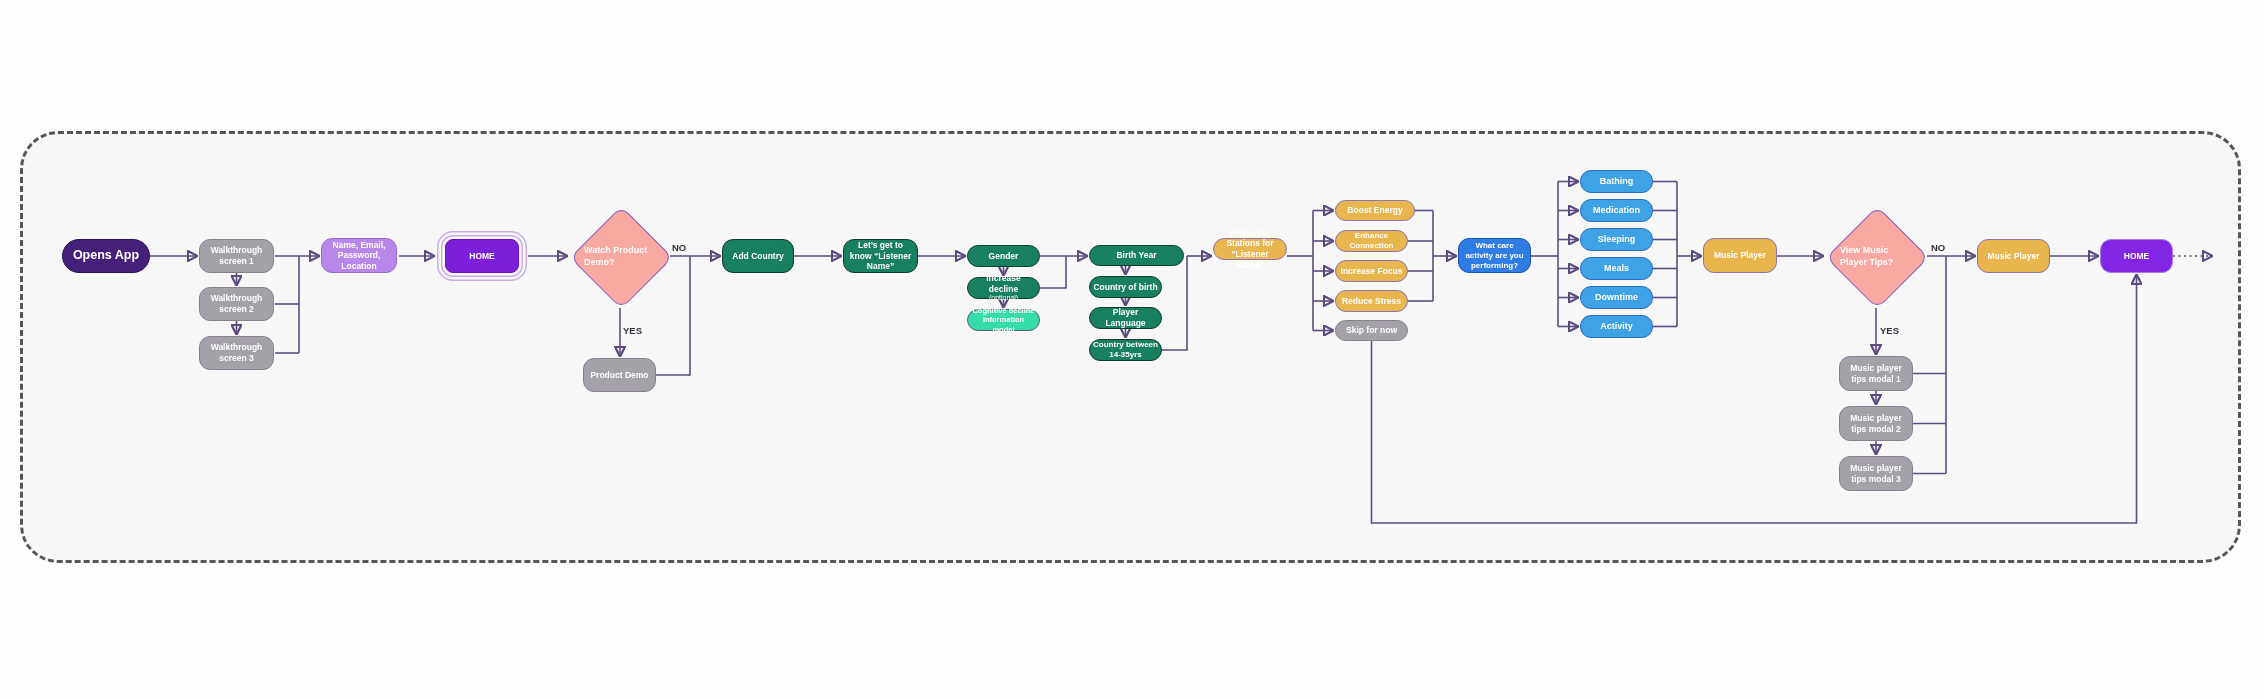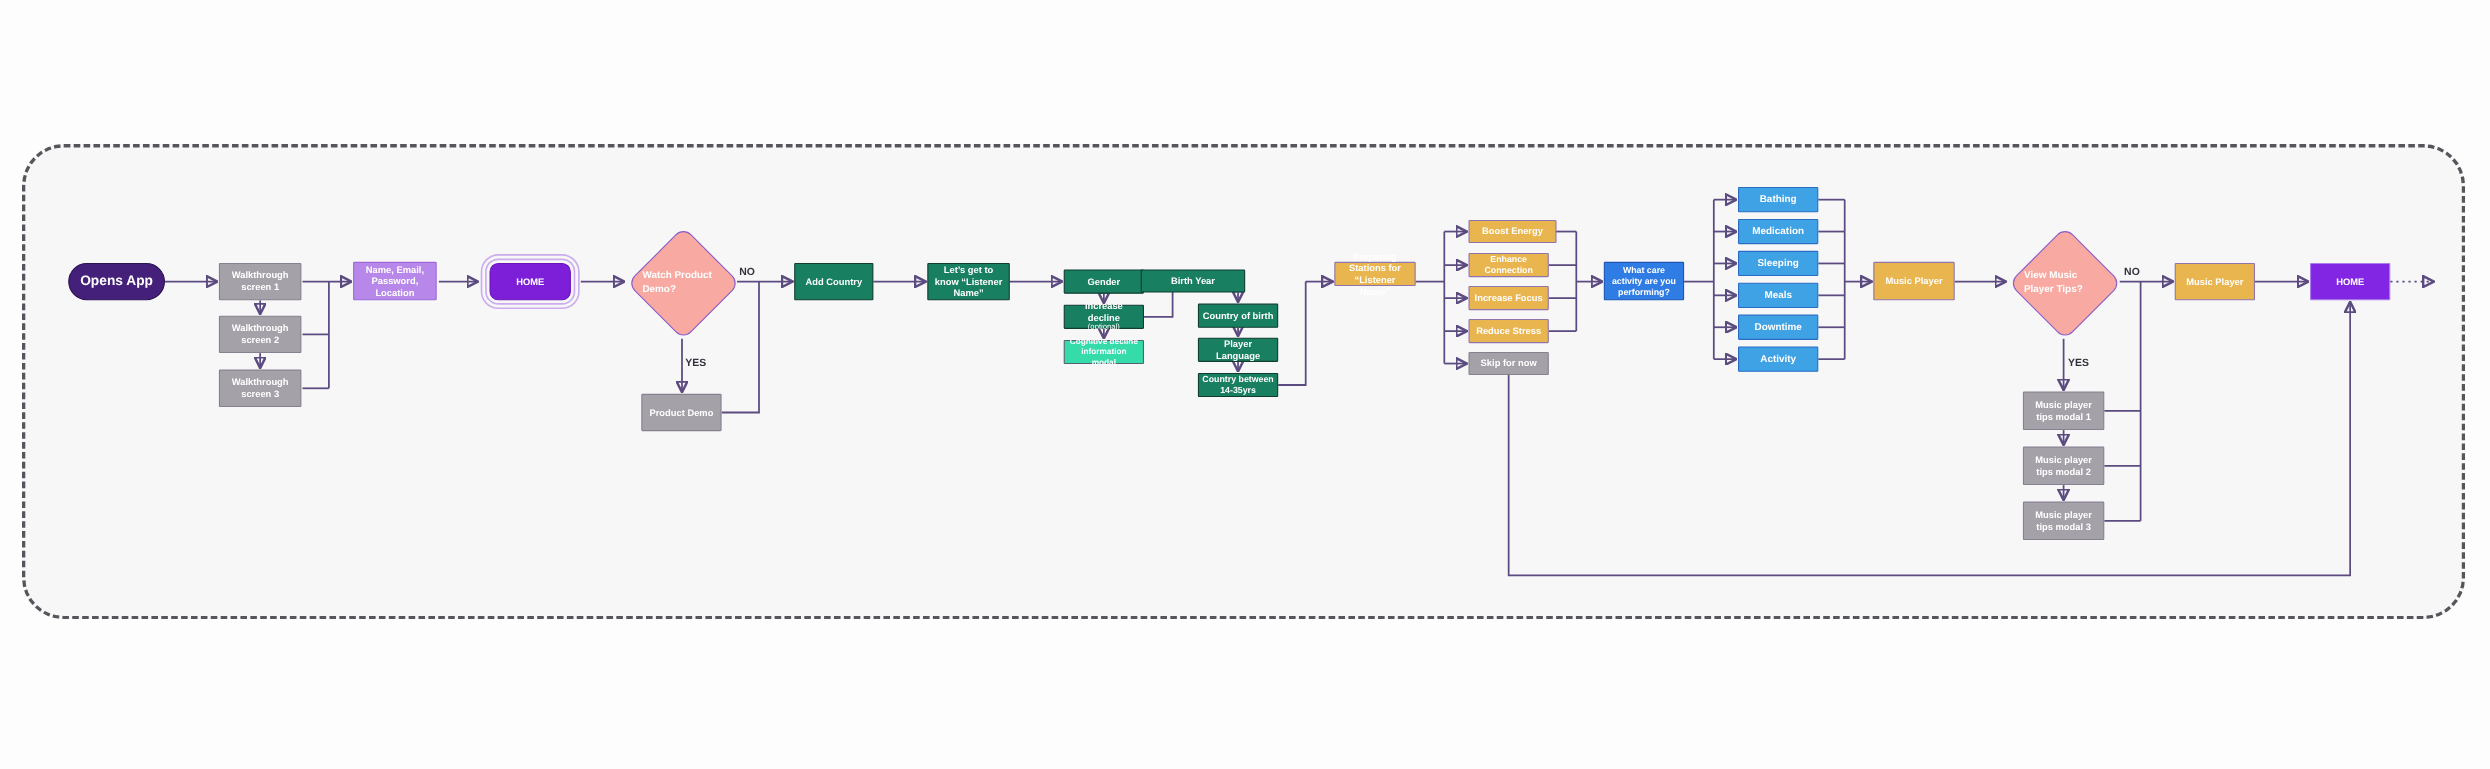--- a/index.html
+++ b/index.html
@@ -5,21 +5,21 @@
   html,body{margin:0;padding:0;background:#fdfdfe;font-family:"Liberation Sans",sans-serif;}
   .stage{position:relative;width:2264px;height:699px;overflow:hidden;}
   h1{position:absolute;left:14px;top:6px;margin:0;font-size:27px;font-weight:700;color:#1c1c21;letter-spacing:.2px;}
   h1 .hl{color:#7a2ce0;}
   .canvas{position:absolute;left:20px;top:131px;width:2221px;height:432px;background:#f7f7f8;
           border:3px dashed #55555c;border-radius:38px;box-sizing:border-box;}
   svg.wires{position:absolute;left:0;top:0;}
   svg.wires path{fill:none;stroke:#5c4b80;stroke-width:1.6;}
   svg.wires path.dotted{stroke-dasharray:2,3.5;}
   .node{position:absolute;box-sizing:border-box;display:flex;flex-direction:column;align-items:center;justify-content:center;
-        text-align:center;border-radius:1px;border:1.3px solid;padding:1px 3px;color:#fff;font-weight:600;
+        text-align:center;border-radius:11px;border:1.3px solid;padding:1px 3px;color:#fff;font-weight:600;
         font-size:8.5px;line-height:1.25;}
   .node .sub{font-size:7px;font-weight:400;display:block;}
   .gray{background:#a5a1a9;border-color:#87808f;}
   .lavender{background:#b787e9;border-color:#9a68d8;}
   .pill{background:#45207b;border-color:#2c1352;border-radius:18px;font-size:12.5px;font-weight:700;}
   .home1{background:#7d1ed9;border-color:#6a15b8;border-radius:8px;
          box-shadow:0 0 0 2.5px #f7f7f8,0 0 0 4px #cbaded,0 0 0 6.5px #f7f7f8,0 0 0 8px #cbaded;}
   .home2{background:#8326e3;border-color:#aa7ceb;}
   .green{background:#187f60;border-color:#113c30;}
   .mint{background:#35dcaa;border-color:#566273;align-items:flex-end;}
@@ -150,21 +150,21 @@
   <div class="node green" style="left:967px;top:245px;width:73px;height:22px">
       <span>Gender</span>
     </div>
   <div class="node green" style="left:967px;top:277px;width:73px;height:22px">
       <span>Increase decline</span>
       <span class="sub">(optional)</span>
     </div>
   <div class="node mint" style="left:967px;top:309px;width:73px;height:22px;font-size:7.5px">
       <span>Cognitive decline information modal</span>
     </div>
-  <div class="node green" style="left:1037px;top:245px;width:95px;height:21px">
+  <div class="node green" style="left:1089px;top:245px;width:95px;height:21px">
       <span>Birth Year</span>
     </div>
   <div class="node green" style="left:1089px;top:276px;width:73px;height:22px">
       <span>Country of birth</span>
     </div>
   <div class="node green" style="left:1089px;top:307px;width:73px;height:22px">
       <span>Player Language</span>
     </div>
   <div class="node green" style="left:1089px;top:339px;width:73px;height:22px;font-size:8px">
       <span>Country between 14-35yrs</span>

